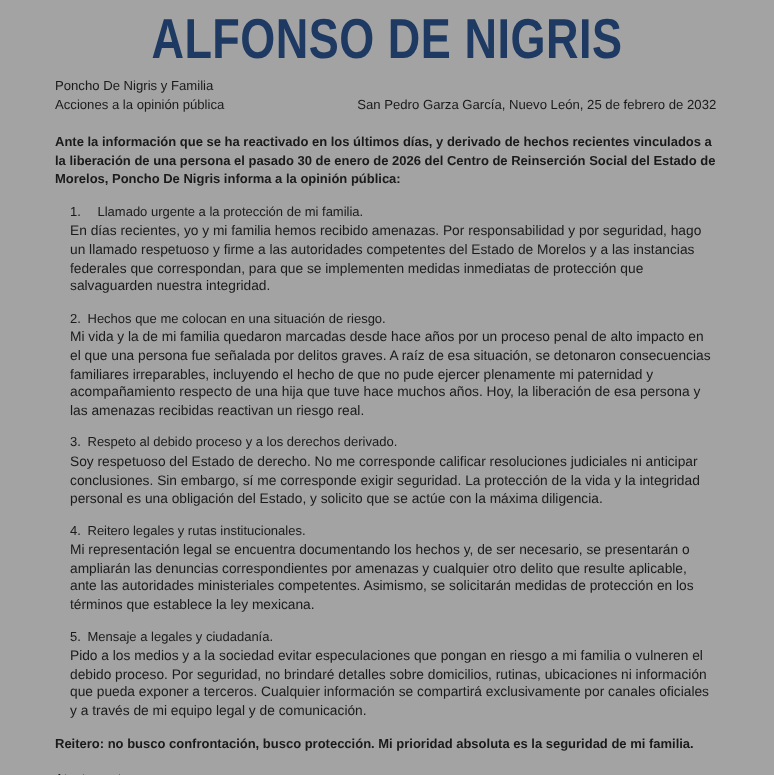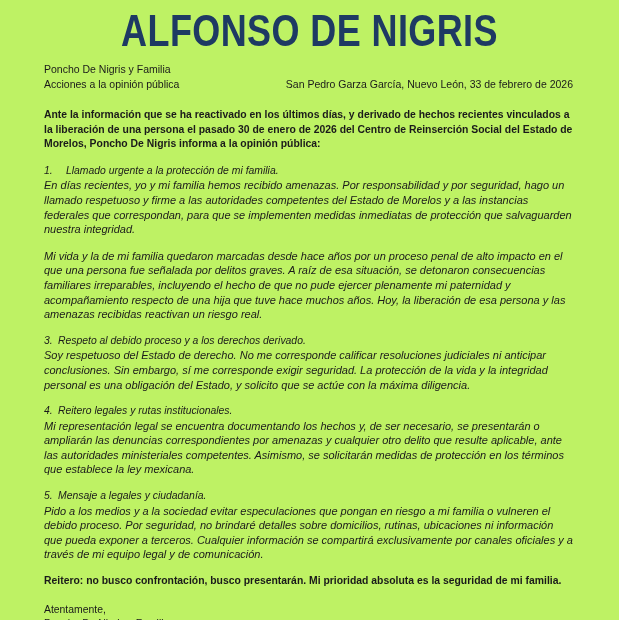--- a/index.html
+++ b/index.html
@@ -13,21 +13,21 @@
     overflow: hidden;
     font-family: "Liberation Sans", sans-serif;
     color: #1a1a1a;
     -webkit-font-smoothing: antialiased;
   }
 
   .page {
     position: relative;
     width: 619px;
     height: 620px;
-    background: #bef264;
+    background: #a3a3a3;
     box-sizing: border-box;
   }
 
   
   .masthead {
     width: 100%;
     text-align: center;
     padding-top: 6px;
     height: 62px;
     box-sizing: border-box;
@@ -83,22 +83,21 @@
   .para {
     font-size: 10.4px;
     line-height: 14.6px;
     color: #1a1a1a;
     text-align: left;
     margin: 0 0 12px 0;
     font-weight: bold;
   }
 
   .section {
-    margin: 0 0 12px 0;
-    font-style: italic;
+    margin: 0 0 12px 12px;
   }
   .section-heading {
     font-size: 10.4px;
     line-height: 14.6px;
     color: #1a1a1a;
     margin: 0;
     white-space: nowrap;
   }
   .section-num {
     display: inline-block;
@@ -133,35 +132,38 @@
 
   <div class="masthead">
     <div class="masthead-title">ALFONSO DE NIGRIS</div>
   </div>
 
   <div class="letterhead">
     <div class="sender">
       <span class="sender-line">Poncho De Nigris y Familia</span>
       <span class="sender-line">Acciones a la opinión pública</span>
     </div>
-    <div class="dateline">San Pedro Garza García, Nuevo León, 33 de febrero de 2026</div>
+    <div class="dateline">San Pedro Garza García, Nuevo León, 25 de febrero de 2032</div>
   </div>
 
   <div class="letter-body">
 
     <p class="para">Ante la información que se ha reactivado en los últimos días, y derivado de hechos recientes vinculados a la liberación de una persona el pasado 30 de enero de 2026 del Centro de Reinserción Social del Estado de Morelos, Poncho De Nigris informa a la opinión pública:</p>
 
     <div class="section">
       <p class="section-heading">
         <span class="section-num wide">1.</span><span>Llamado urgente a la protección de mi familia.</span>
       </p>
       <p class="section-text">En días recientes, yo y mi familia hemos recibido amenazas. Por responsabilidad y por seguridad, hago un llamado respetuoso y firme a las autoridades competentes del Estado de Morelos y a las instancias federales que correspondan, para que se implementen medidas inmediatas de protección que salvaguarden nuestra integridad.</p>
     </div>
 
     <div class="section">
+      <p class="section-heading">
+        <span class="section-num narrow">2.</span><span>Hechos que me colocan en una situación de riesgo.</span>
+      </p>
       <p class="section-text">Mi vida y la de mi familia quedaron marcadas desde hace años por un proceso penal de alto impacto en el que una persona fue señalada por delitos graves. A raíz de esa situación, se detonaron consecuencias familiares irreparables, incluyendo el hecho de que no pude ejercer plenamente mi paternidad y acompañamiento respecto de una hija que tuve hace muchos años. Hoy, la liberación de esa persona y las amenazas recibidas reactivan un riesgo real.</p>
     </div>
 
     <div class="section">
       <p class="section-heading">
         <span class="section-num narrow">3.</span><span>Respeto al debido proceso y a los derechos derivado.</span>
       </p>
       <p class="section-text">Soy respetuoso del Estado de derecho. No me corresponde calificar resoluciones judiciales ni anticipar conclusiones. Sin embargo, sí me corresponde exigir seguridad. La protección de la vida y la integridad personal es una obligación del Estado, y solicito que se actúe con la máxima diligencia.</p>
     </div>
 
@@ -172,21 +174,21 @@
       <p class="section-text">Mi representación legal se encuentra documentando los hechos y, de ser necesario, se presentarán o ampliarán las denuncias correspondientes por amenazas y cualquier otro delito que resulte aplicable, ante las autoridades ministeriales competentes. Asimismo, se solicitarán medidas de protección en los términos que establece la ley mexicana.</p>
     </div>
 
     <div class="section">
       <p class="section-heading">
         <span class="section-num narrow">5.</span><span>Mensaje a legales y ciudadanía.</span>
       </p>
       <p class="section-text">Pido a los medios y a la sociedad evitar especulaciones que pongan en riesgo a mi familia o vulneren el debido proceso. Por seguridad, no brindaré detalles sobre domicilios, rutinas, ubicaciones ni información que pueda exponer a terceros. Cualquier información se compartirá exclusivamente por canales oficiales y a través de mi equipo legal y de comunicación.</p>
     </div>
 
-    <p class="para">Reitero: no busco confrontación, busco presentarán. Mi prioridad absoluta es la seguridad de mi familia.</p>
+    <p class="para">Reitero: no busco confrontación, busco protección. Mi prioridad absoluta es la seguridad de mi familia.</p>
 
     <div class="closing">
       <span class="closing-line">Atentamente,</span>
       <span class="closing-line">Poncho De Nigris y Familia</span>
     </div>
 
   </div>
 </div>
 
 </body></html>

